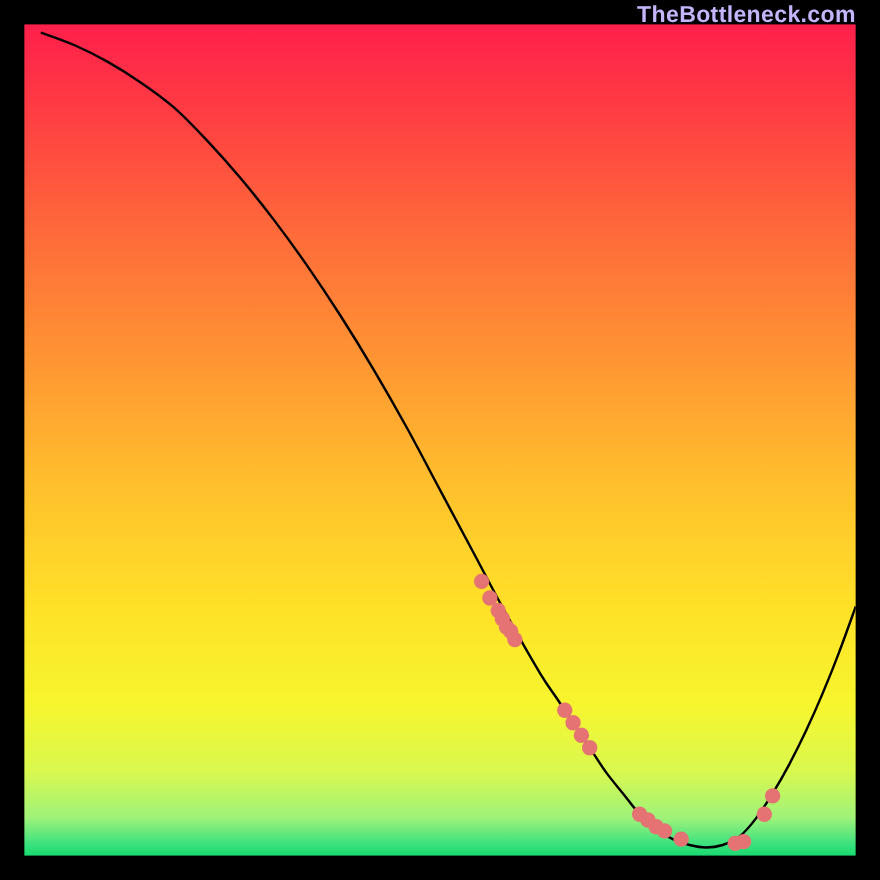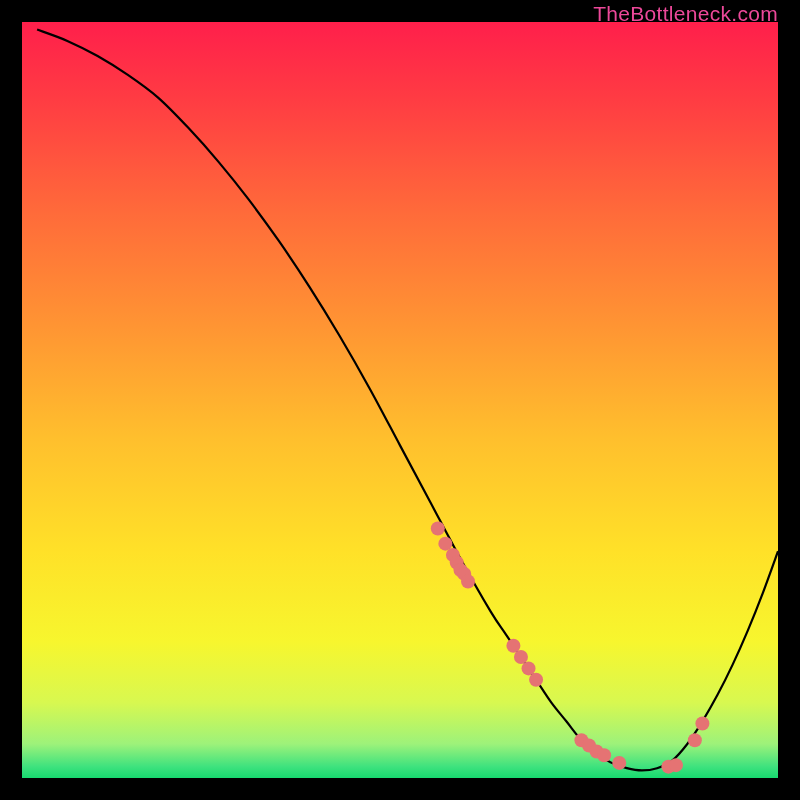--- a/index.html
+++ b/index.html
@@ -16,23 +16,23 @@
     left: 22px;
     top: 22px;
     width: 756px;
     height: 756px;
     box-sizing: border-box;
   }
   .watermark {
     position: absolute;
     top: 2px;
     right: 22px;
-    color: #ec4899;
+    color: #c4b5fd;
     font-size: 21px;
-    font-weight: 400;
+    font-weight: 700;
     letter-spacing: 0.3px;
     user-select: none;
   }
   svg {
     display: block;
   }
 </style>
 </head>
 <body>
 

